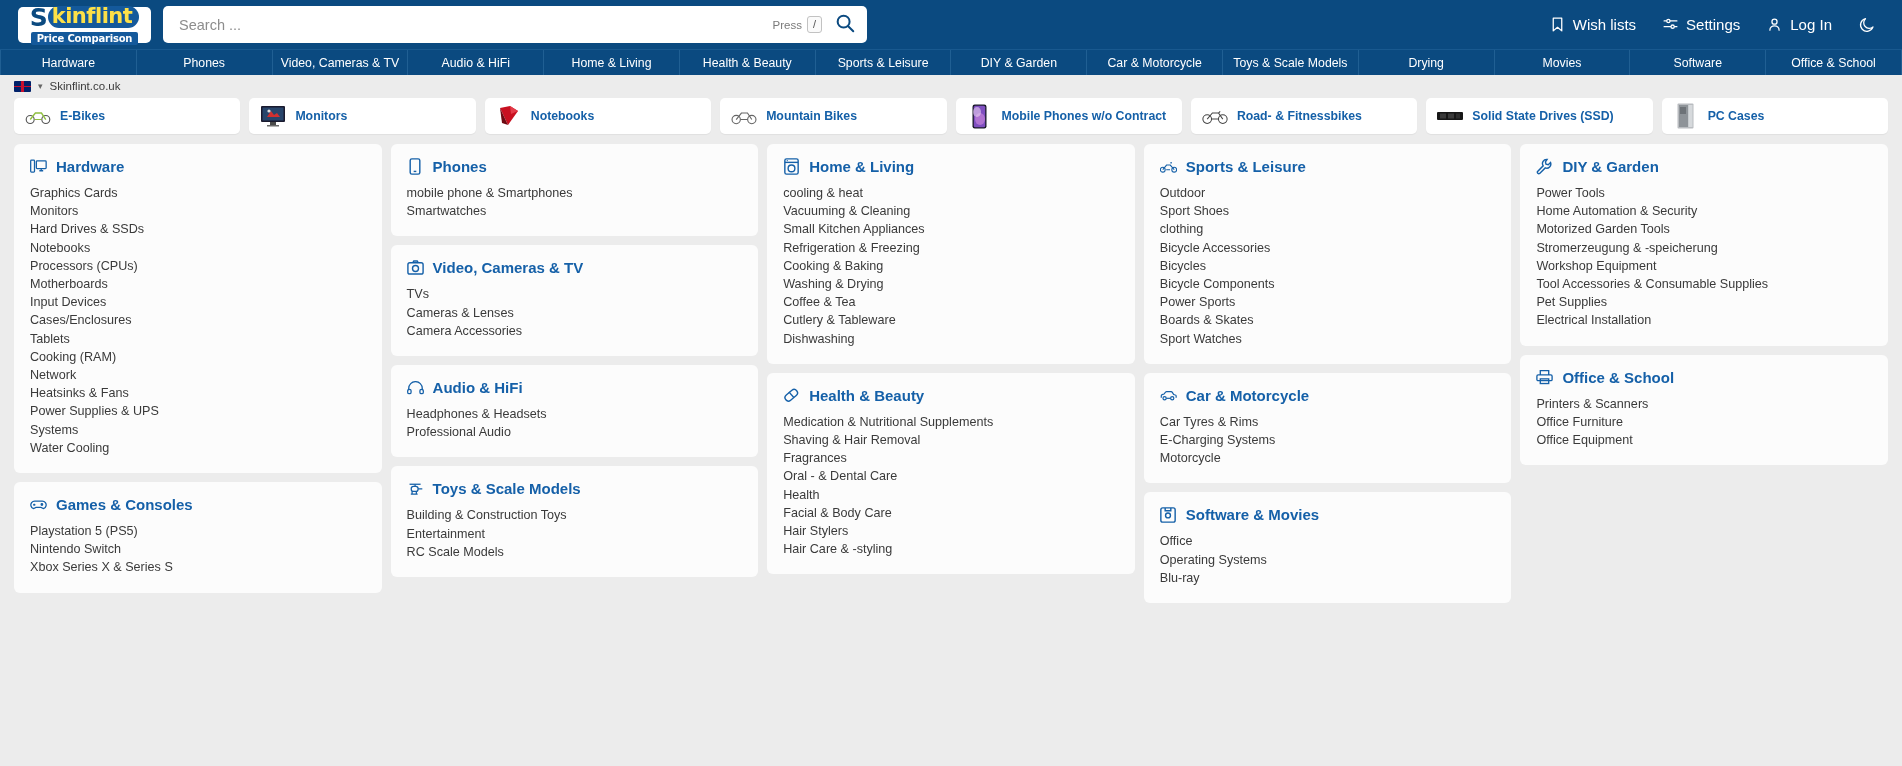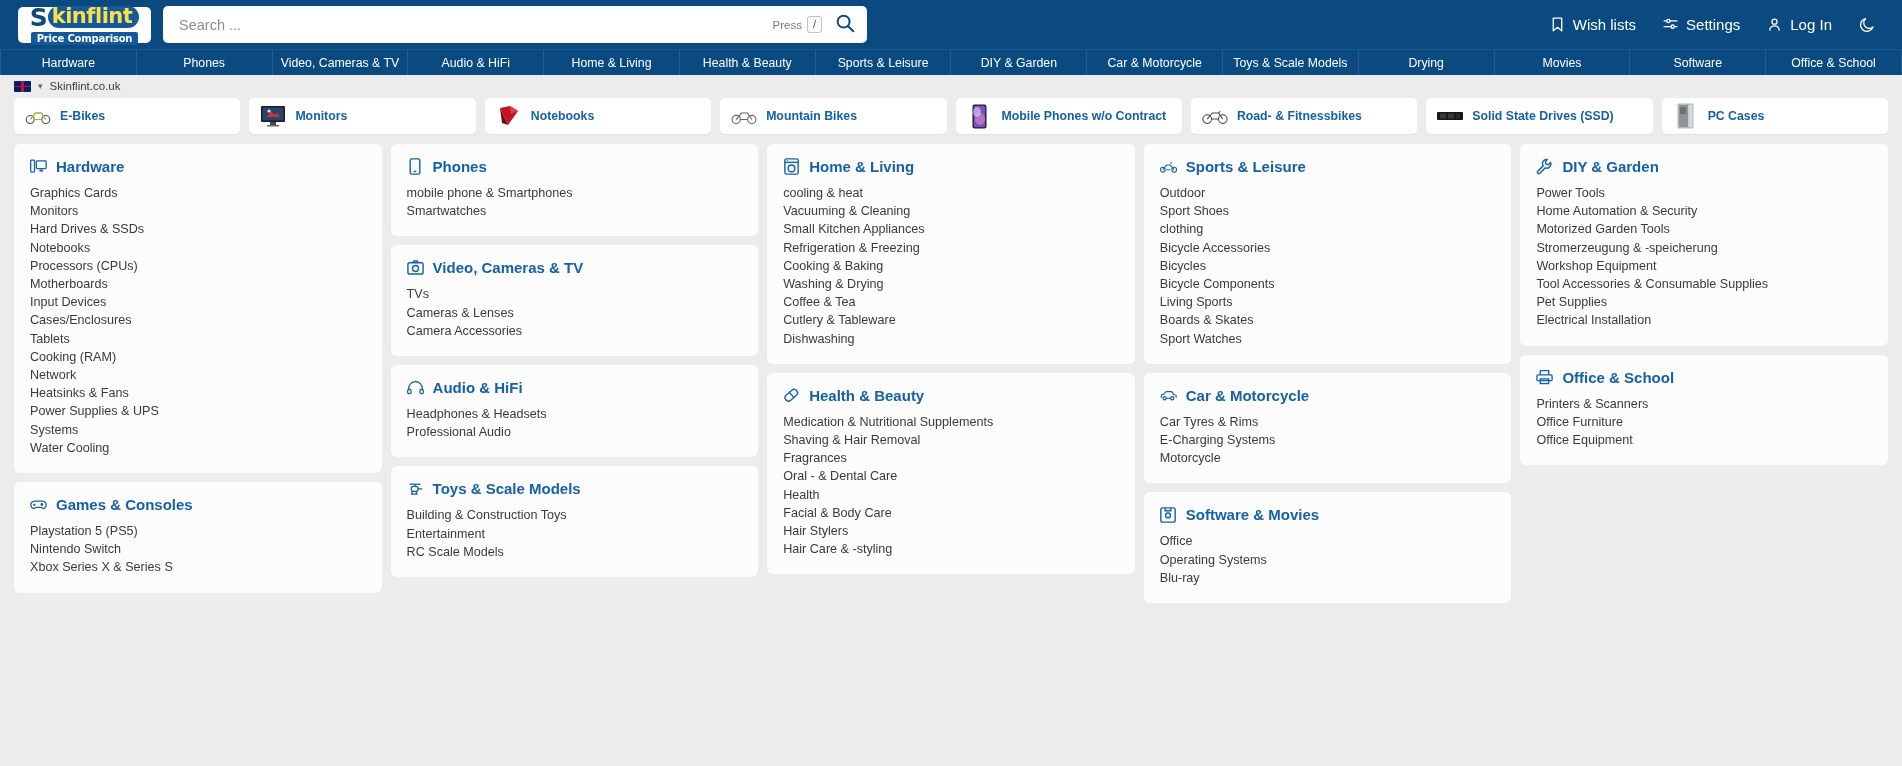--- a/index.html
+++ b/index.html
@@ -572,21 +572,21 @@
         </span>
         <span class="card-title">Sports &amp; Leisure</span>
       </div>
       <ul>
         <li>Outdoor</li>
         <li>Sport Shoes</li>
         <li>clothing</li>
         <li>Bicycle Accessories</li>
         <li>Bicycles</li>
         <li>Bicycle Components</li>
-        <li>Living Sports</li>
+        <li>Power Sports</li>
         <li>Boards &amp; Skates</li>
         <li>Sport Watches</li>
       </ul>
     </div>
 
     <div class="card">
       <div class="card-head">
         <span class="card-icon">
           <svg width="19" height="13" viewBox="0 0 20 14" fill="none" stroke="#1560a8" stroke-width="1.4">
             <path d="M1.5 9.5V7.2c0-.6.4-1.1 1-1.3l2.2-.6 1.8-2.2c.3-.4.8-.6 1.3-.6h5.3c.6 0 1.1.3 1.4.8l1.6 2.6 2 .5c.5.1.9.6.9 1.2v1.9"></path>

